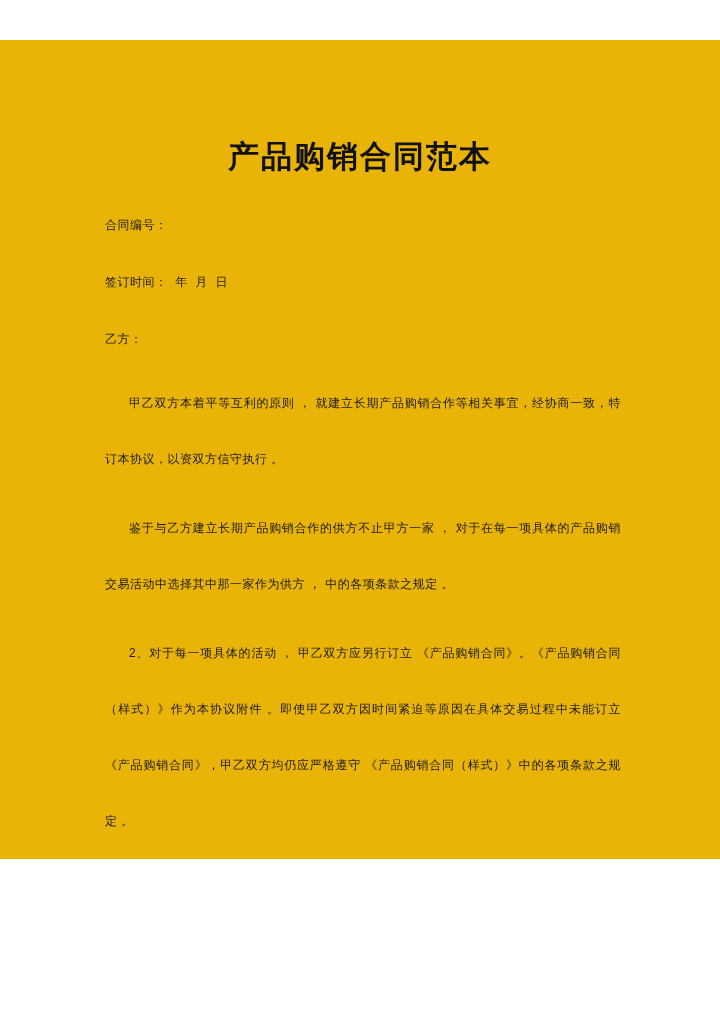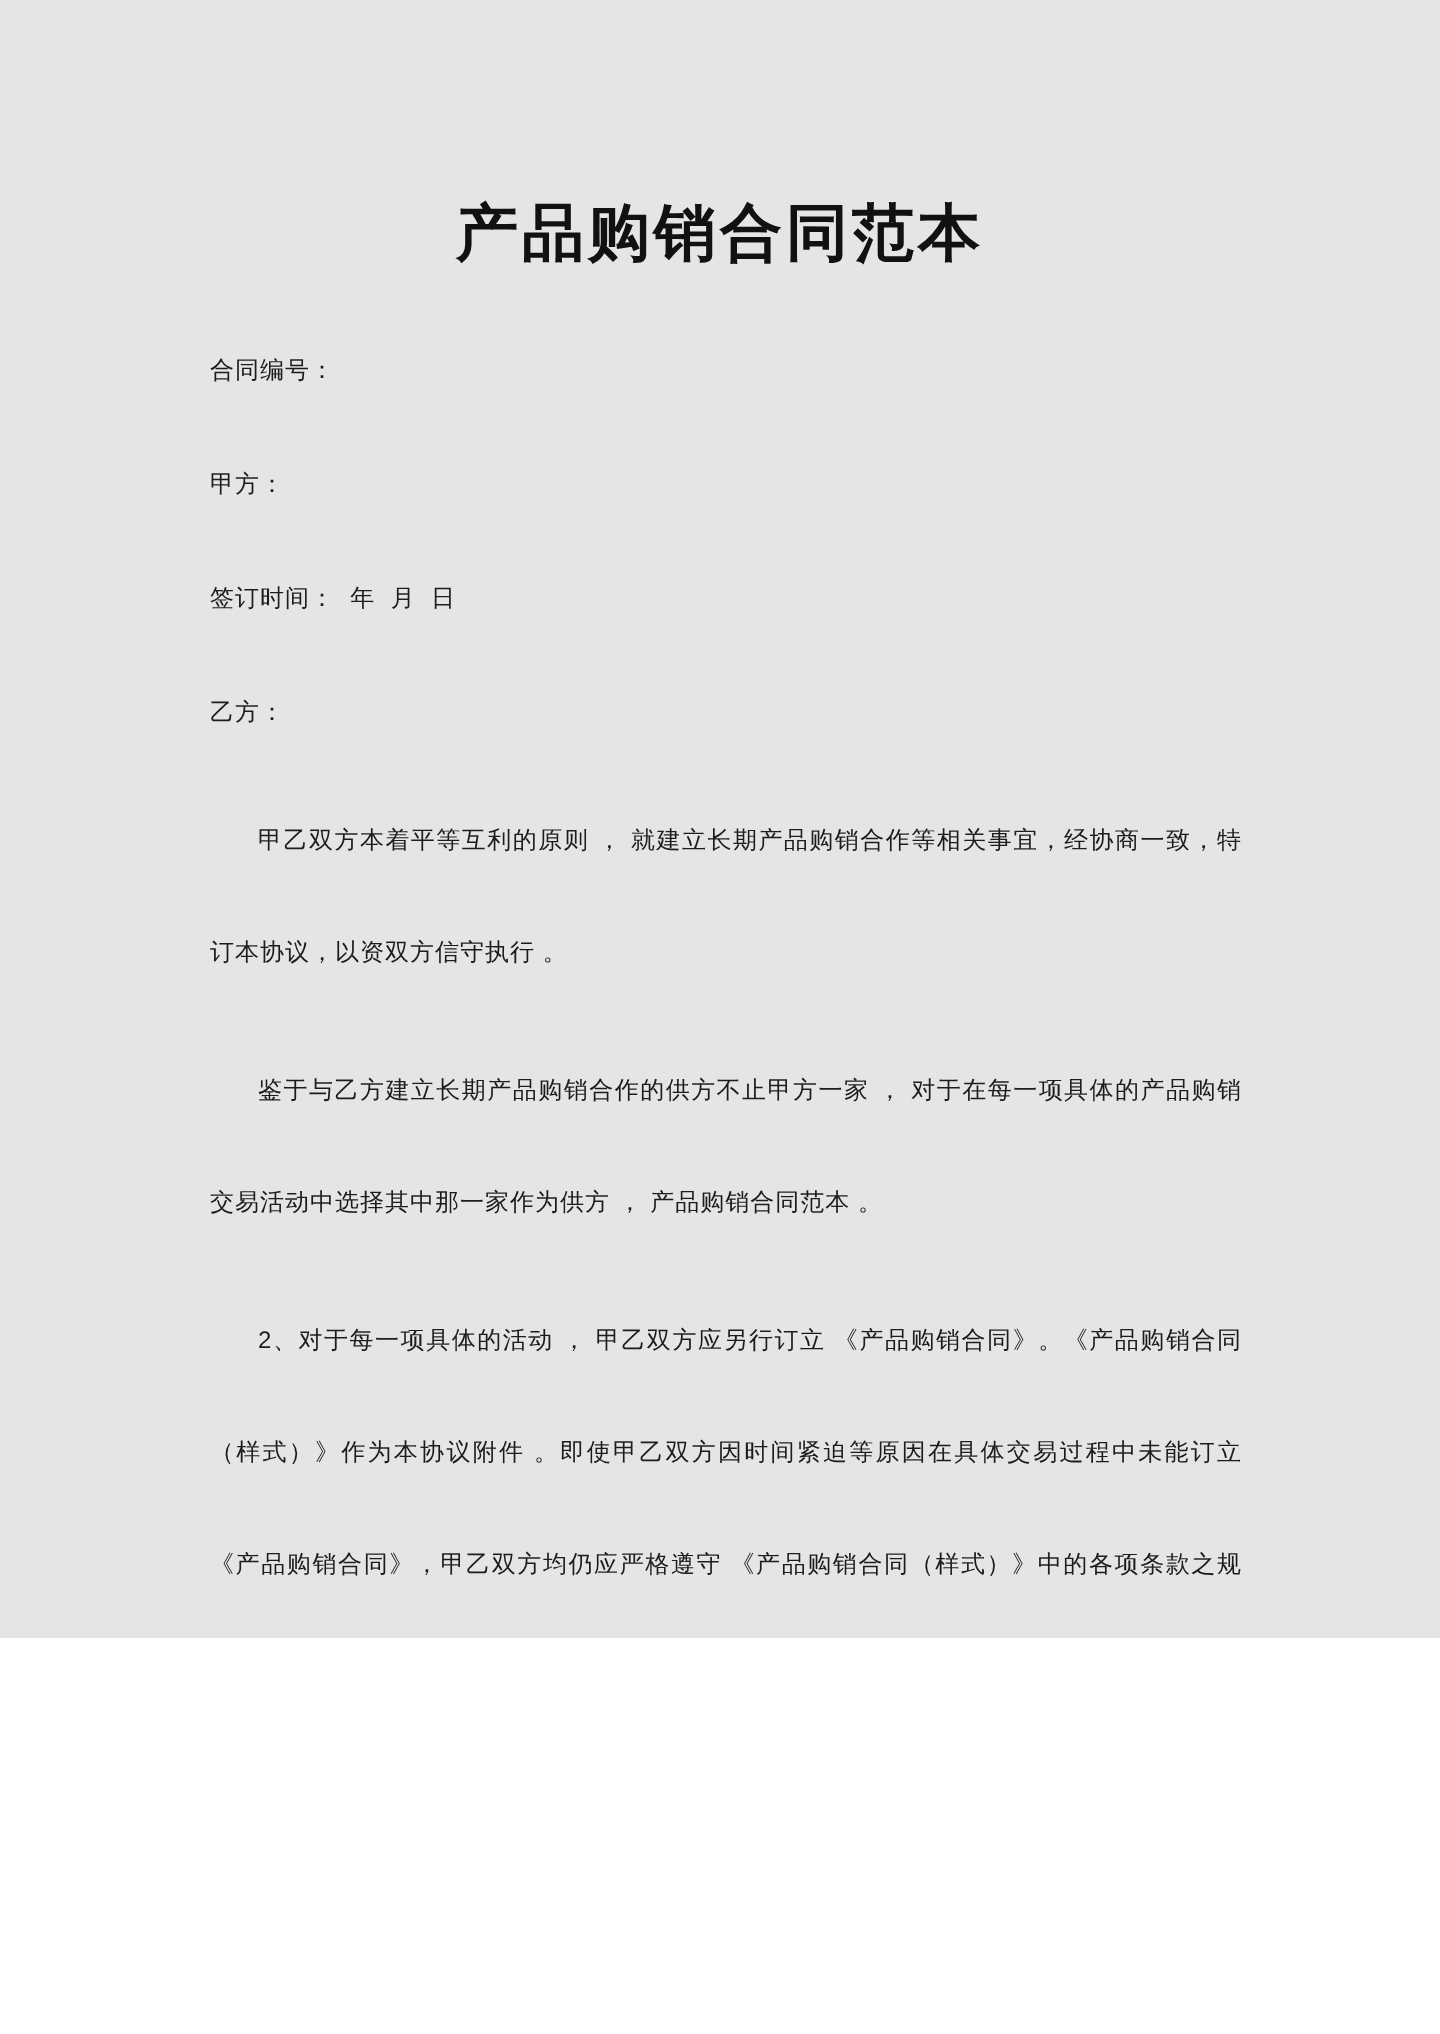--- a/index.html
+++ b/index.html
@@ -4,24 +4,25 @@
 <style>
   html, body {
     margin: 0;
     padding: 0;
     background: #ffffff;
   }
   .page {
     position: relative;
     width: 720px;
     height: 819px;
-    background: #e5e5e5;
+    background: #eab308;
     font-family: "Liberation Sans", "DejaVu Sans", sans-serif;
     color: #1c1c1c;
     overflow: hidden;
+    margin-top: 40px;
   }
   .doc-title {
     position: absolute;
     top: 96px;
     left: 0;
     width: 720px;
     margin: 0;
     text-align: center;
     font-size: 31px;
     font-weight: bold;
@@ -62,30 +63,29 @@
 <body>
 
 <div class="page">
 
   <h1 class="doc-title">产品购销合同范本</h1>
 
   <div class="content">
 
     <p class="meta-line">合同编号：</p>
 
-    <p class="meta-line">甲方：</p>
 
     <p class="meta-line">签订时间：  年  月  日</p>
 
     <p class="meta-line">乙方：</p>
 
     <p class="body-para">甲乙双方本着平等互利的原则 ， 就建立长期产品购销合作等相关事宜，经协商一致，特订本协议，以资双方信守执行 。</p>
 
 
-    <p class="body-para">鉴于与乙方建立长期产品购销合作的供方不止甲方一家 ， 对于在每一项具体的产品购销交易活动中选择其中那一家作为供方 ， 产品购销合同范本 。</p>
+    <p class="body-para">鉴于与乙方建立长期产品购销合作的供方不止甲方一家 ， 对于在每一项具体的产品购销交易活动中选择其中那一家作为供方 ， 中的各项条款之规定 。</p>
 
     <p class="body-para">2、对于每一项具体的活动 ， 甲乙双方应另行订立 《产品购销合同》。《产品购销合同（样式）》作为本协议附件 。即使甲乙双方因时间紧迫等原因在具体交易过程中未能订立 《产品购销合同》，甲乙双方均仍应严格遵守 《产品购销合同（样式）》中的各项条款之规定 。</p>
 
   </div>
 
   <div class="page-number">1</div>
 
 </div>
 
 </body></html>

